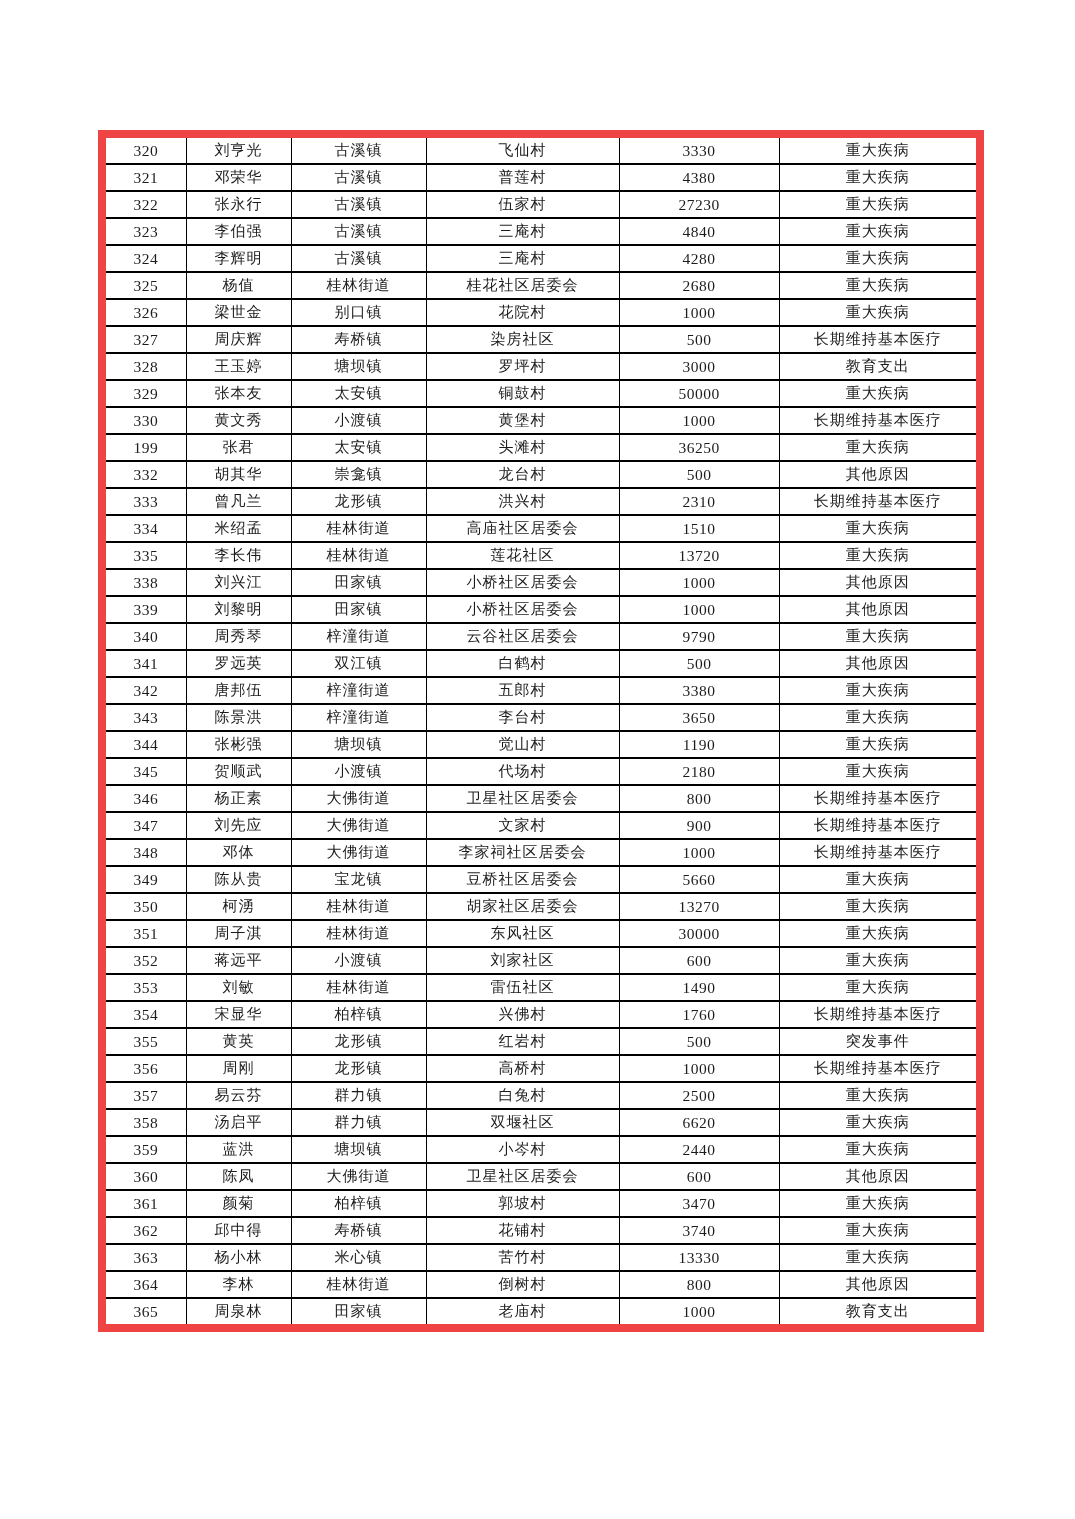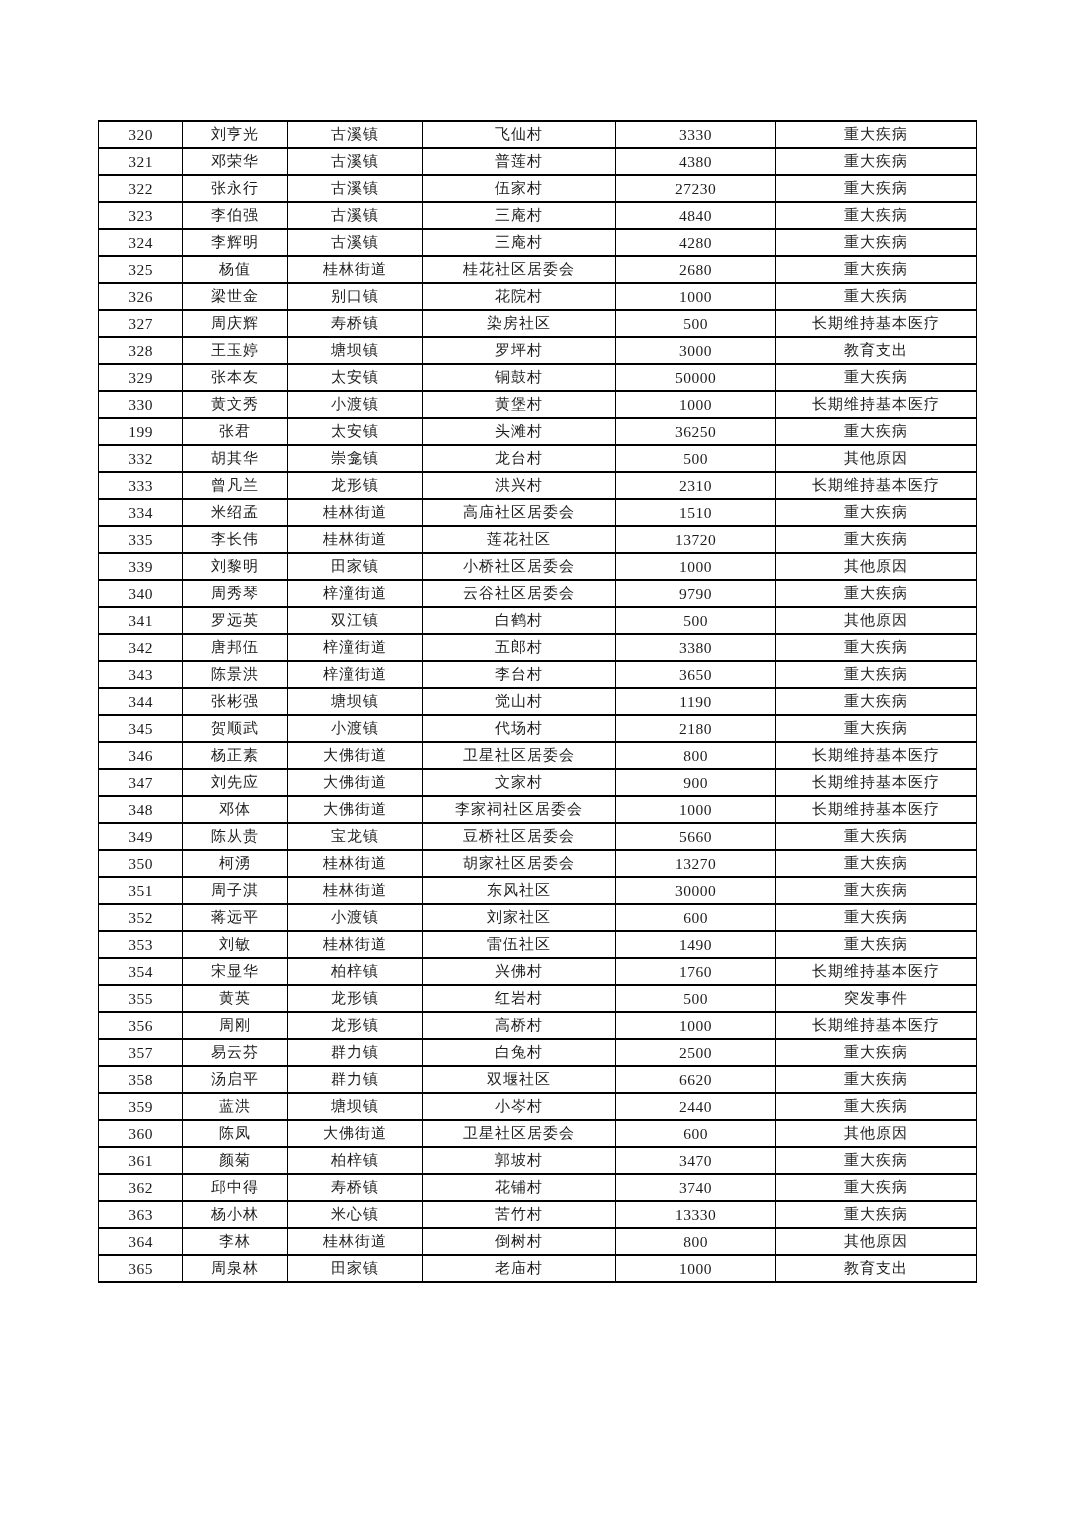--- a/index.html
+++ b/index.html
@@ -12,25 +12,25 @@
     width: 1075px;
     height: 1519px;
     background: #ffffff;
     overflow: hidden;
     font-family: "Liberation Serif", "DejaVu Serif", serif;
     color: #1c1c1c;
   }
   table.aid-table {
     position: absolute;
     left: 98px;
-    top: 120px;
+    top: 130px;
     width: 878px;
     border-collapse: collapse;
     table-layout: fixed;
-    border: 1px solid #ef4444;
+    border: 8px solid #ef4444;
   }
   table.aid-table td {
     border-left: 1px solid #000;
     border-right: 1px solid #000;
     border-top: 2px solid #000;
     border-bottom: 2px solid #000;
     height: 25px;
     padding: 0 2px;
     text-align: center;
     vertical-align: middle;
@@ -180,20 +180,28 @@
   </tr>
         <tr>
     <td class="num">335</td>
     <td>李长伟</td>
     <td>桂林街道</td>
     <td>莲花社区</td>
     <td class="num">13720</td>
     <td>重大疾病</td>
   </tr>
         <tr>
+    <td class="num">338</td>
+    <td>刘兴江</td>
+    <td>田家镇</td>
+    <td>小桥社区居委会</td>
+    <td class="num">1000</td>
+    <td>其他原因</td>
+  </tr>
+        <tr>
     <td class="num">339</td>
     <td>刘黎明</td>
     <td>田家镇</td>
     <td>小桥社区居委会</td>
     <td class="num">1000</td>
     <td>其他原因</td>
   </tr>
         <tr>
     <td class="num">340</td>
     <td>周秀琴</td>

